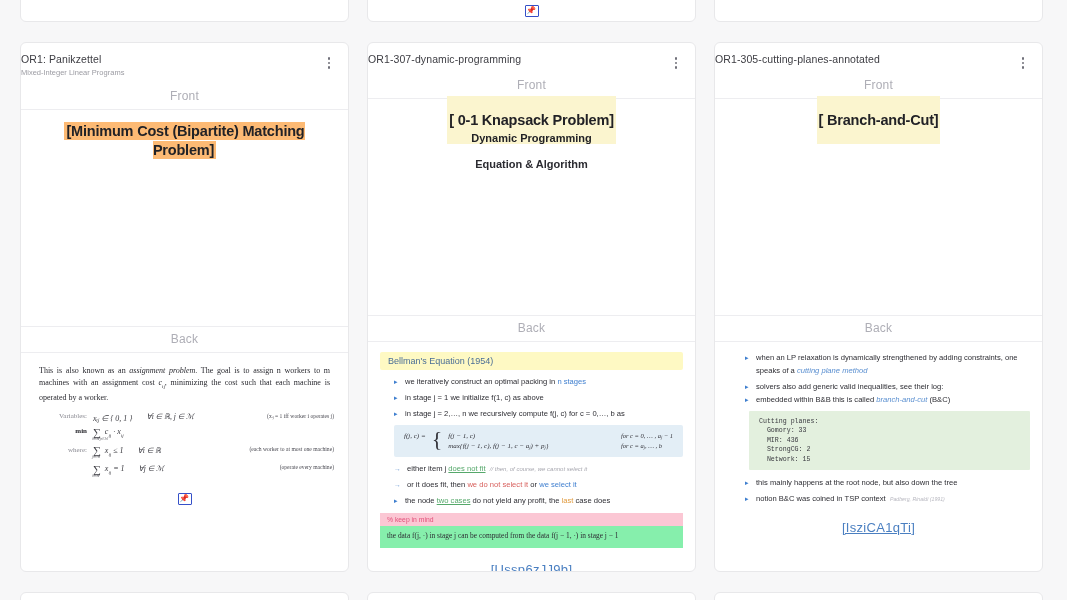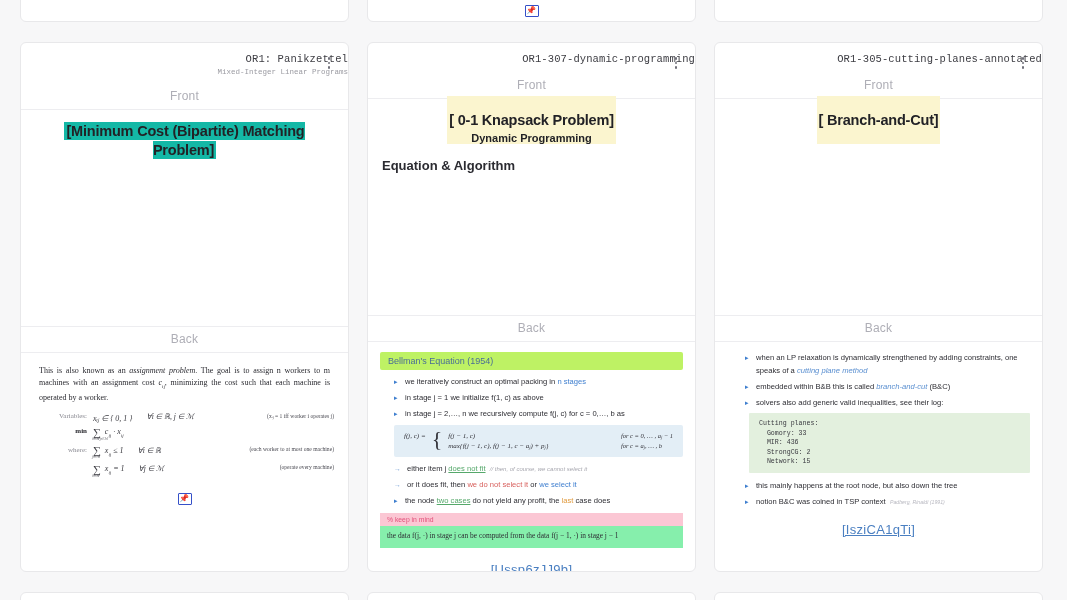--- a/index.html
+++ b/index.html
@@ -27,22 +27,21 @@
     position: relative;
   }
   .card-row1 { height: 46px; }
   .card-row2 { height: 530px; }
   .card-row3 { height: 120px; }
 
   
   .card-head {
     position: relative;
     padding: 10px 0 6px 0;
-    text-align: right;
-    font-family: Liberation Mono, monospace;
+    text-align: left;
   }
   .card-title {
     font-size: 10.5px;
     color: #3c3c42;
     line-height: 13px;
     letter-spacing: .1px;
   }
   .card-subtitle {
     font-size: 7.5px;
     color: #9b9ba2;
@@ -75,31 +74,32 @@
 
   
   .front-title {
     text-align: center;
     font-size: 14.5px;
     font-weight: bold;
     color: #222226;
     letter-spacing: -.2px;
     line-height: 19px;
   }
-  .hl-pink { background: #14b8a6; padding: 1px 2px; }
+  .hl-pink { background: #fdba74; padding: 1px 2px; }
   .hl-yellow { background: #fbf5cf; padding: 16px 2px; }
   .front-sub {
     text-align: center;
     font-size: 11px;
     font-weight: bold;
     color: #222226;
     margin-top: 2px;
   }
   .front-sub2 {
-    font-size: 13px;
+    text-align: center;
+    font-size: 11px;
     font-weight: bold;
     color: #2b2b31;
     margin-top: 14px;
   }
 
   
   .para {
     font-family: "Liberation Serif", serif;
     font-size: 8px;
     color: #2a2a30;
@@ -127,21 +127,21 @@
 
   .pin {
     display: block; margin: 18px auto 0 auto;
     width: 14px; height: 12px;
     border: 1px solid #3550c8; border-radius: 1px;
     color: #d52b2b; font-size: 8px; line-height: 10px; text-align: center;
   }
 
   
   .secbar {
-    background: #bef264;
+    background: #fef9c3;
     color: #4a6e96;
     font-size: 9px;
     padding: 4px 8px;
     border-radius: 2px;
     margin-bottom: 6px;
   }
   ul.bul { list-style: none; padding-left: 14px; }
   ul.bul li {
     position: relative;
     font-size: 7.6px;
@@ -365,22 +365,22 @@
       <div class="front-title">
         <span class="hl-yellow">[ Branch-and-Cut]</span>
       </div>
     </div>
 
     <div class="face-label back">Back</div>
 
     <div class="face-body" style="padding:10px 12px">
       <ul class="bul" style="padding-left:18px">
         <li><span>when an LP relaxation is dynamically strengthened by adding constraints, one speaks of a </span><span class="it-blue">cutting plane method</span></li>
+        <li style="margin-bottom:1px">solvers also add generic valid inequalities, see their log:</li>
         <li><span>embedded within B&amp;B this is called </span><span class="it-blue">branch-and-cut</span><span> (B&amp;C)</span></li>
-        <li style="margin-bottom:1px">solvers also add generic valid inequalities, see their log:</li>
       </ul>
 
       <div class="codebox">Cutting planes:
   Gomory: 33
   MIR: 436
   StrongCG: 2
   Network: 15</div>
 
       <ul class="bul" style="padding-left:18px">
         <li>this mainly happens at the root node, but also down the tree</li>

